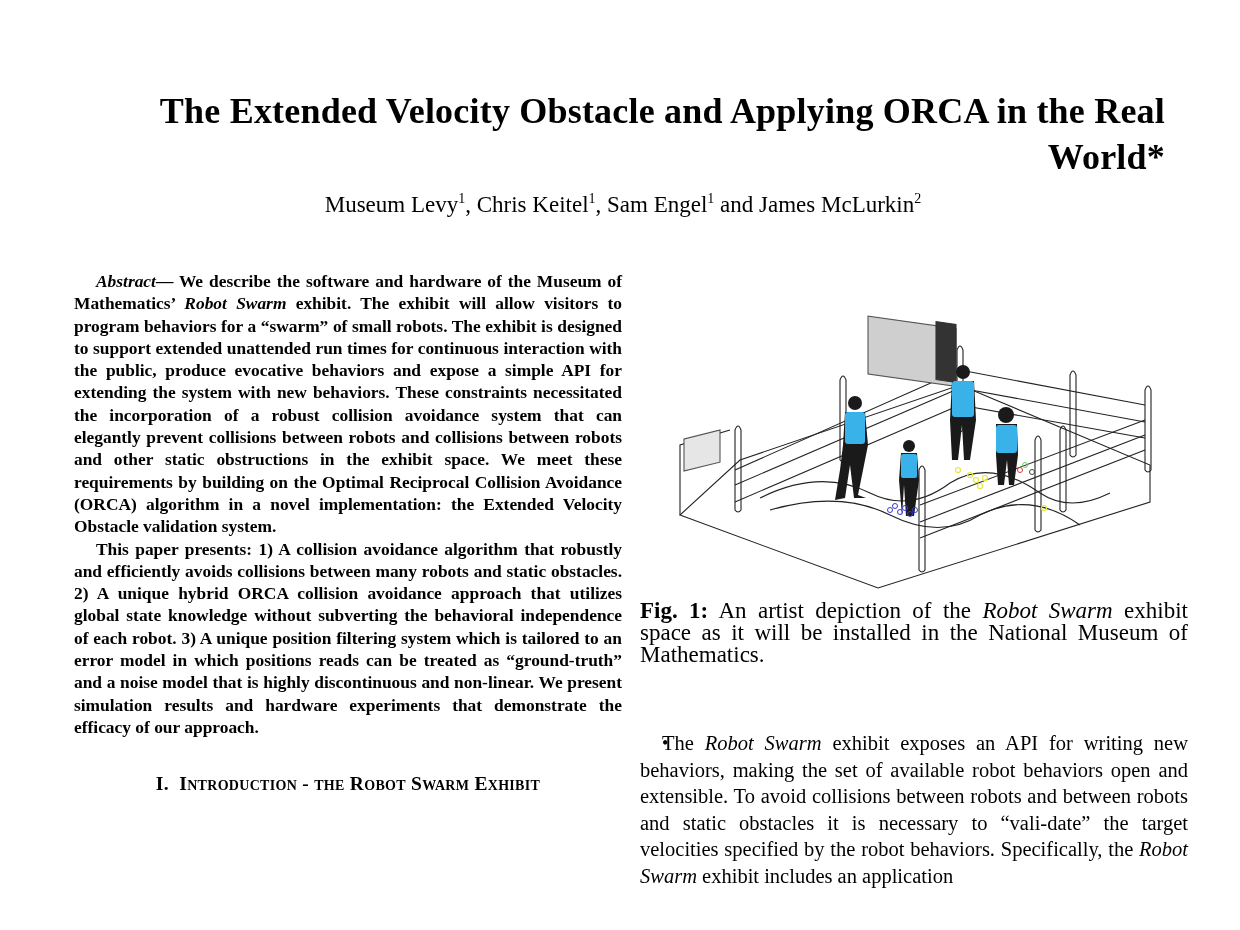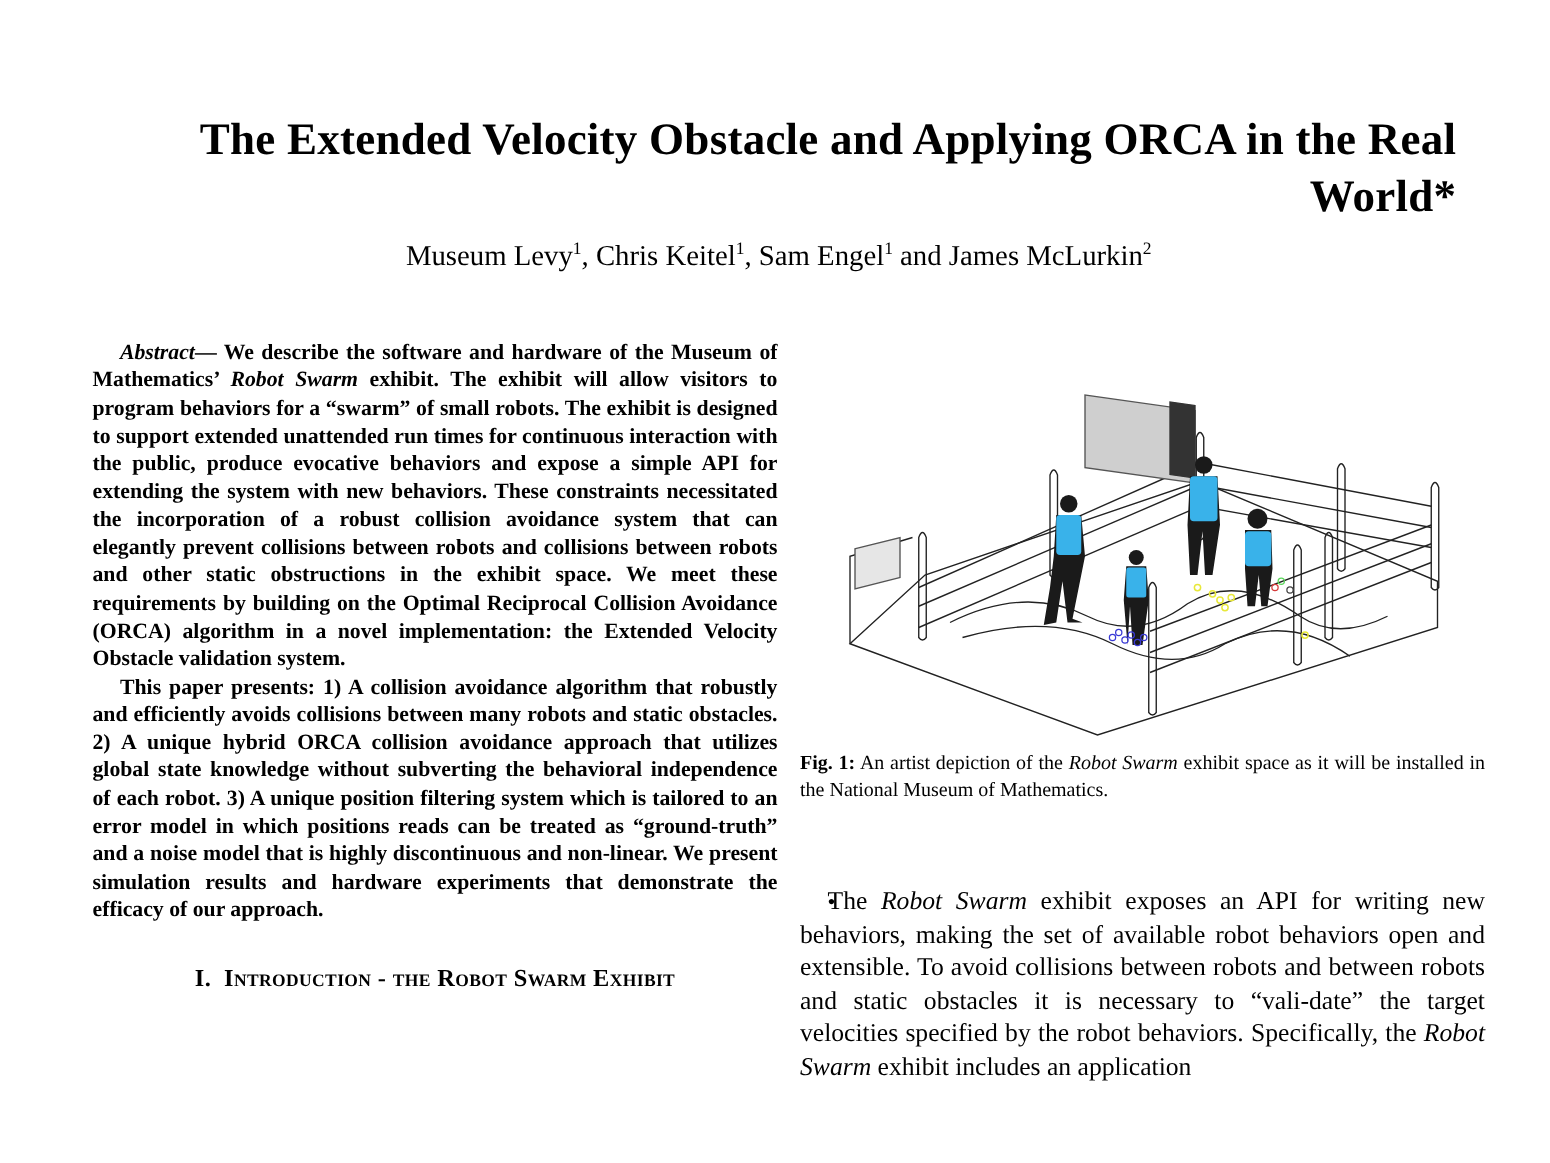--- a/index.html
+++ b/index.html
@@ -36,21 +36,21 @@
     .body-text {
       margin: 0; font-size: 20.5px; line-height: 26.5px; text-align: justify;
       text-indent: 22px;
     }
     .intro-text { margin-top: 18px; }
     .figure {
       position: relative; width: 548px; height: 320px;
     }
     .figure svg { position: absolute; left: 0; top: 0; }
     .caption {
-      margin-top: 10px; font-size: 16px; line-height: 22px; text-align: justify;
+      margin-top: 10px; font-size: 23px; line-height: 22px; text-align: justify;
     }
     .caption .fig-label { font-weight: bold; }
     .bullet-list { list-style: none; margin: 64px 0 0 0; padding: 0; }
     .bullet-list li {
       position: relative; padding-left: 44px; font-size: 20.5px; line-height: 26.5px;
       text-align: justify;
     }
     .bullet-list li .bullet {
       position: absolute; left: 22px; top: 0; font-size: 18px;
     }

